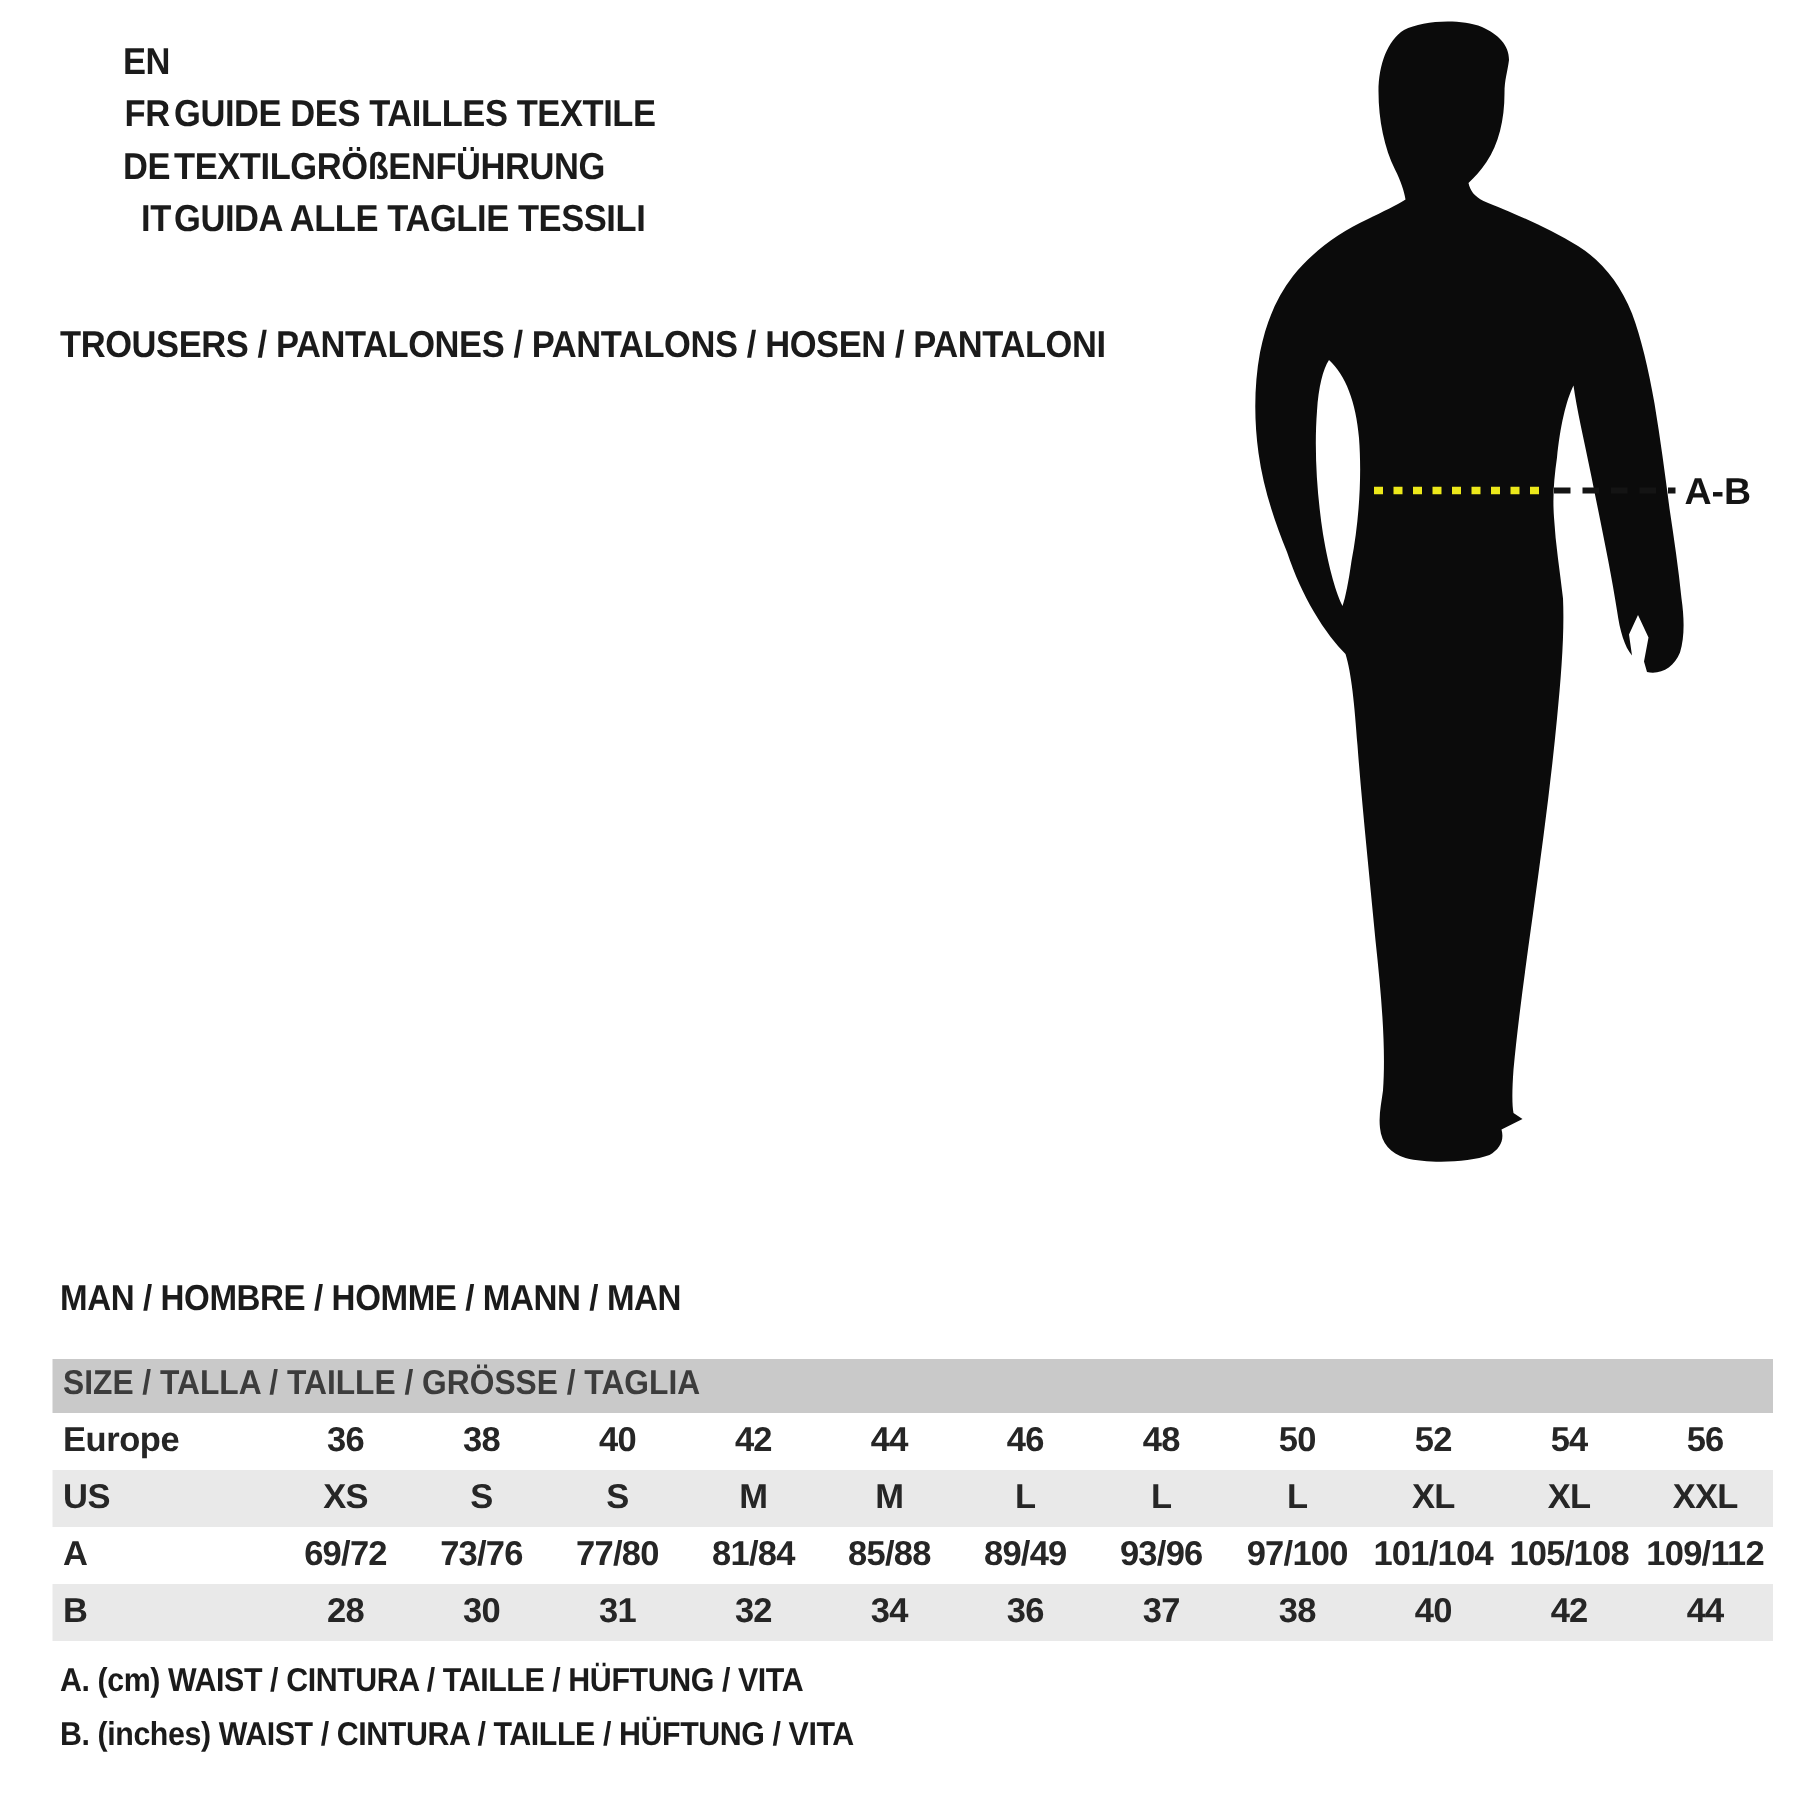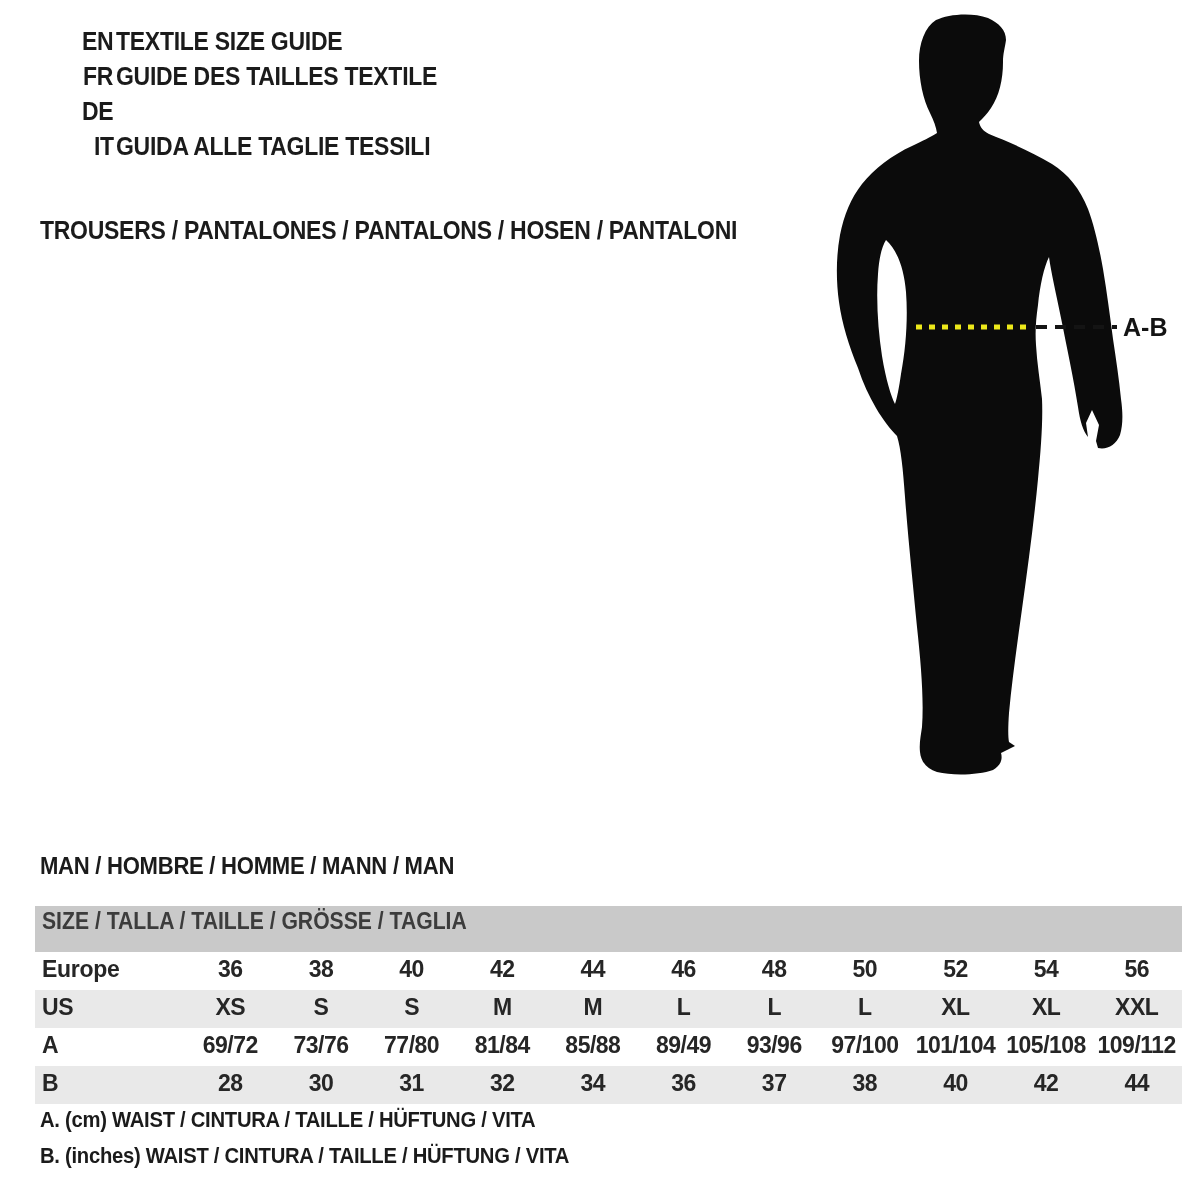--- a/index.html
+++ b/index.html
@@ -24,44 +24,44 @@
 
   
   .figure-svg{left:820px;top:0;}
   .figure-svg text{font-family:"Liberation Sans","DejaVu Sans",sans-serif;font-weight:700;font-size:25px;fill:#141414;}
 
   
   .man-heading{left:40px;top:852px;font-size:24px;font-weight:700;letter-spacing:-0.3px;line-height:28px;}
 
   
   .size-table{left:35px;top:906px;width:1147px;font-weight:700;}
-  .thead{height:46px;line-height:31px;background:#c9c9c9;color:#3c3c3c;font-size:23px;padding-left:7px;box-sizing:border-box;}
+  .thead{height:36px;line-height:31px;background:#c9c9c9;color:#3c3c3c;font-size:23px;padding-left:7px;box-sizing:border-box;}
   .trow{display:flex;height:38px;line-height:34px;font-size:23px;color:#262626;}
   .trow.stripe{background:#e9e9e9;}
   .tlabel{flex:0 0 150px;width:150px;padding-left:7px;box-sizing:border-box;letter-spacing:-0.3px;}
   .tcell{flex:1;text-align:center;letter-spacing:-0.5px;}
 
   
   .footnotes{left:40px;top:1102px;}
   .footnote-line{height:36px;line-height:36px;font-size:22px;font-weight:700;letter-spacing:-0.3px;}
 </style>
 </head>
 <body>
 
 <div class="abs lang-block">
   <div class="lang-row">
     <span class="lang-code"><span class="cond">EN</span></span>
-    <span class="lang-title"><span class="cond">TEXTILE SIZE GUIDE</span></span>
   </div>
   <div class="lang-row">
     <span class="lang-code"><span class="cond">FR</span></span>
     <span class="lang-title"><span class="cond">GUIDE DES TAILLES TEXTILE</span></span>
   </div>
   <div class="lang-row">
     <span class="lang-code"><span class="cond">DE</span></span>
+    <span class="lang-title"><span class="cond">TEXTILGRÖßENFÜHRUNG</span></span>
   </div>
   <div class="lang-row">
     <span class="lang-code"><span class="cond">IT</span></span>
     <span class="lang-title"><span class="cond">GUIDA ALLE TAGLIE TESSILI</span></span>
   </div>
 </div>
 
 <div class="abs product-line">
   <span class="cond">TROUSERS / PANTALONES / PANTALONS / HOSEN / PANTALONI</span>
 </div>

